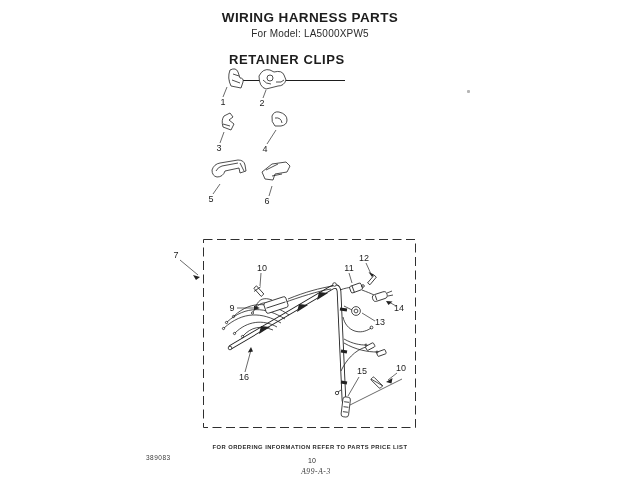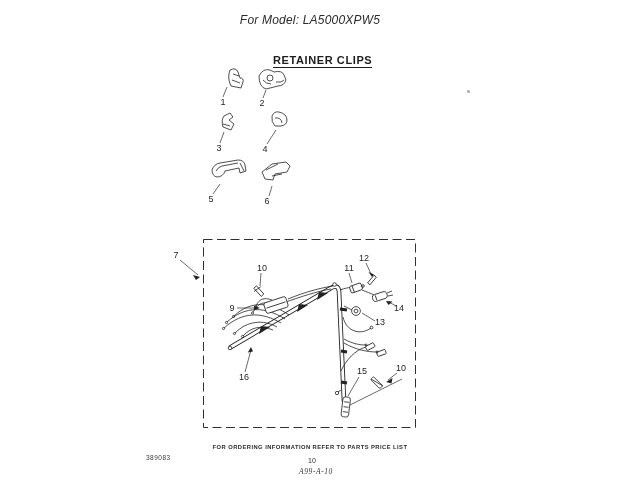--- a/index.html
+++ b/index.html
@@ -1,22 +1,22 @@
 <!DOCTYPE html>
 <html><head>
 <meta charset="utf-8">
 <style>
   html,body{margin:0;padding:0;background:#e8e8e8;}
   .page{position:relative;width:640px;height:480px;background:#ffffff;overflow:hidden;
         font-family:"Liberation Sans",sans-serif;color:#1d1d1d;}
   .title-wrap{position:absolute;top:10px;left:0;width:620px;text-align:center;}
   .title{font-size:13.5px;font-weight:bold;letter-spacing:.4px;}
-  .subtitle{font-size:12px;font-style:italic;margin-top:3px;letter-spacing:.2px;color:#2a2a2a;}
-  .sec-head{font-weight:bold;font-size:11px;letter-spacing:.6px;border-bottom:1px solid #1d1d1d;
-            padding-bottom:1px;display:inline-block;margin-left:44px;}
+  .subtitle{font-size:10px;margin-top:3px;letter-spacing:.2px;color:#2a2a2a;}
+  .sec-head{font-weight:bold;font-size:13px;letter-spacing:.6px;border-bottom:1px solid #1d1d1d;
+            padding-bottom:13px;display:inline-block;}
   .retainer-head{position:absolute;left:229px;top:50px;}
   .harness-head-wrap{position:absolute;top:225px;left:0;width:620px;text-align:center;}
   svg{position:absolute;}
   .clips-svg{left:195px;top:62px;width:135px;height:148px;}
   .harness-svg{left:170px;top:238px;width:250px;height:196px;}
   .footer-note{position:absolute;top:444px;left:0;width:620px;text-align:center;
                font-size:5.8px;font-weight:bold;letter-spacing:.45px;color:#2a2a2a;}
   .page-num{position:absolute;top:457px;left:0;width:624px;text-align:center;font-size:7px;color:#2a2a2a;}
   .handwritten{position:absolute;top:467px;left:0;width:632px;text-align:center;
                font-family:"Liberation Serif",serif;font-style:italic;font-size:7.5px;
@@ -27,20 +27,21 @@
   .art{fill:none;stroke:#222;stroke-width:.8;}
   .artf{fill:#fff;stroke:#222;stroke-width:.8;}
   .lead{fill:none;stroke:#2a2a2a;stroke-width:.7;}
 </style>
 </head>
 <body>
 
 <div class="page">
 
   <div class="title-wrap">
+    <div class="title">WIRING HARNESS PARTS</div>
     <div class="subtitle">For Model: LA5000XPW5</div>
   </div>
 
   <div class="retainer-head">
     <span class="sec-head">RETAINER CLIPS</span>
   </div>
 
   <svg class="clips-svg" viewBox="195 62 135 148">
 
     <g>
@@ -239,17 +240,17 @@
 
     <g>
       <text x="244" y="380" text-anchor="middle">16</text>
       <path class="lead" d="M245,372 L251,350"></path>
       <path d="M251,347 l-3.2,5.5 l5.2,-1 z" fill="#222"></path>
     </g>
   </svg>
 
   <div class="footer-note">FOR ORDERING INFORMATION REFER TO PARTS PRICE LIST</div>
   <div class="page-num">10</div>
-  <div class="handwritten">A99-A-10</div>
+  <div class="handwritten">A99-A-3</div>
   <div class="doc-code">389083</div>
   <div class="artifact-dot"></div>
 
 </div>
 
 </body></html>

